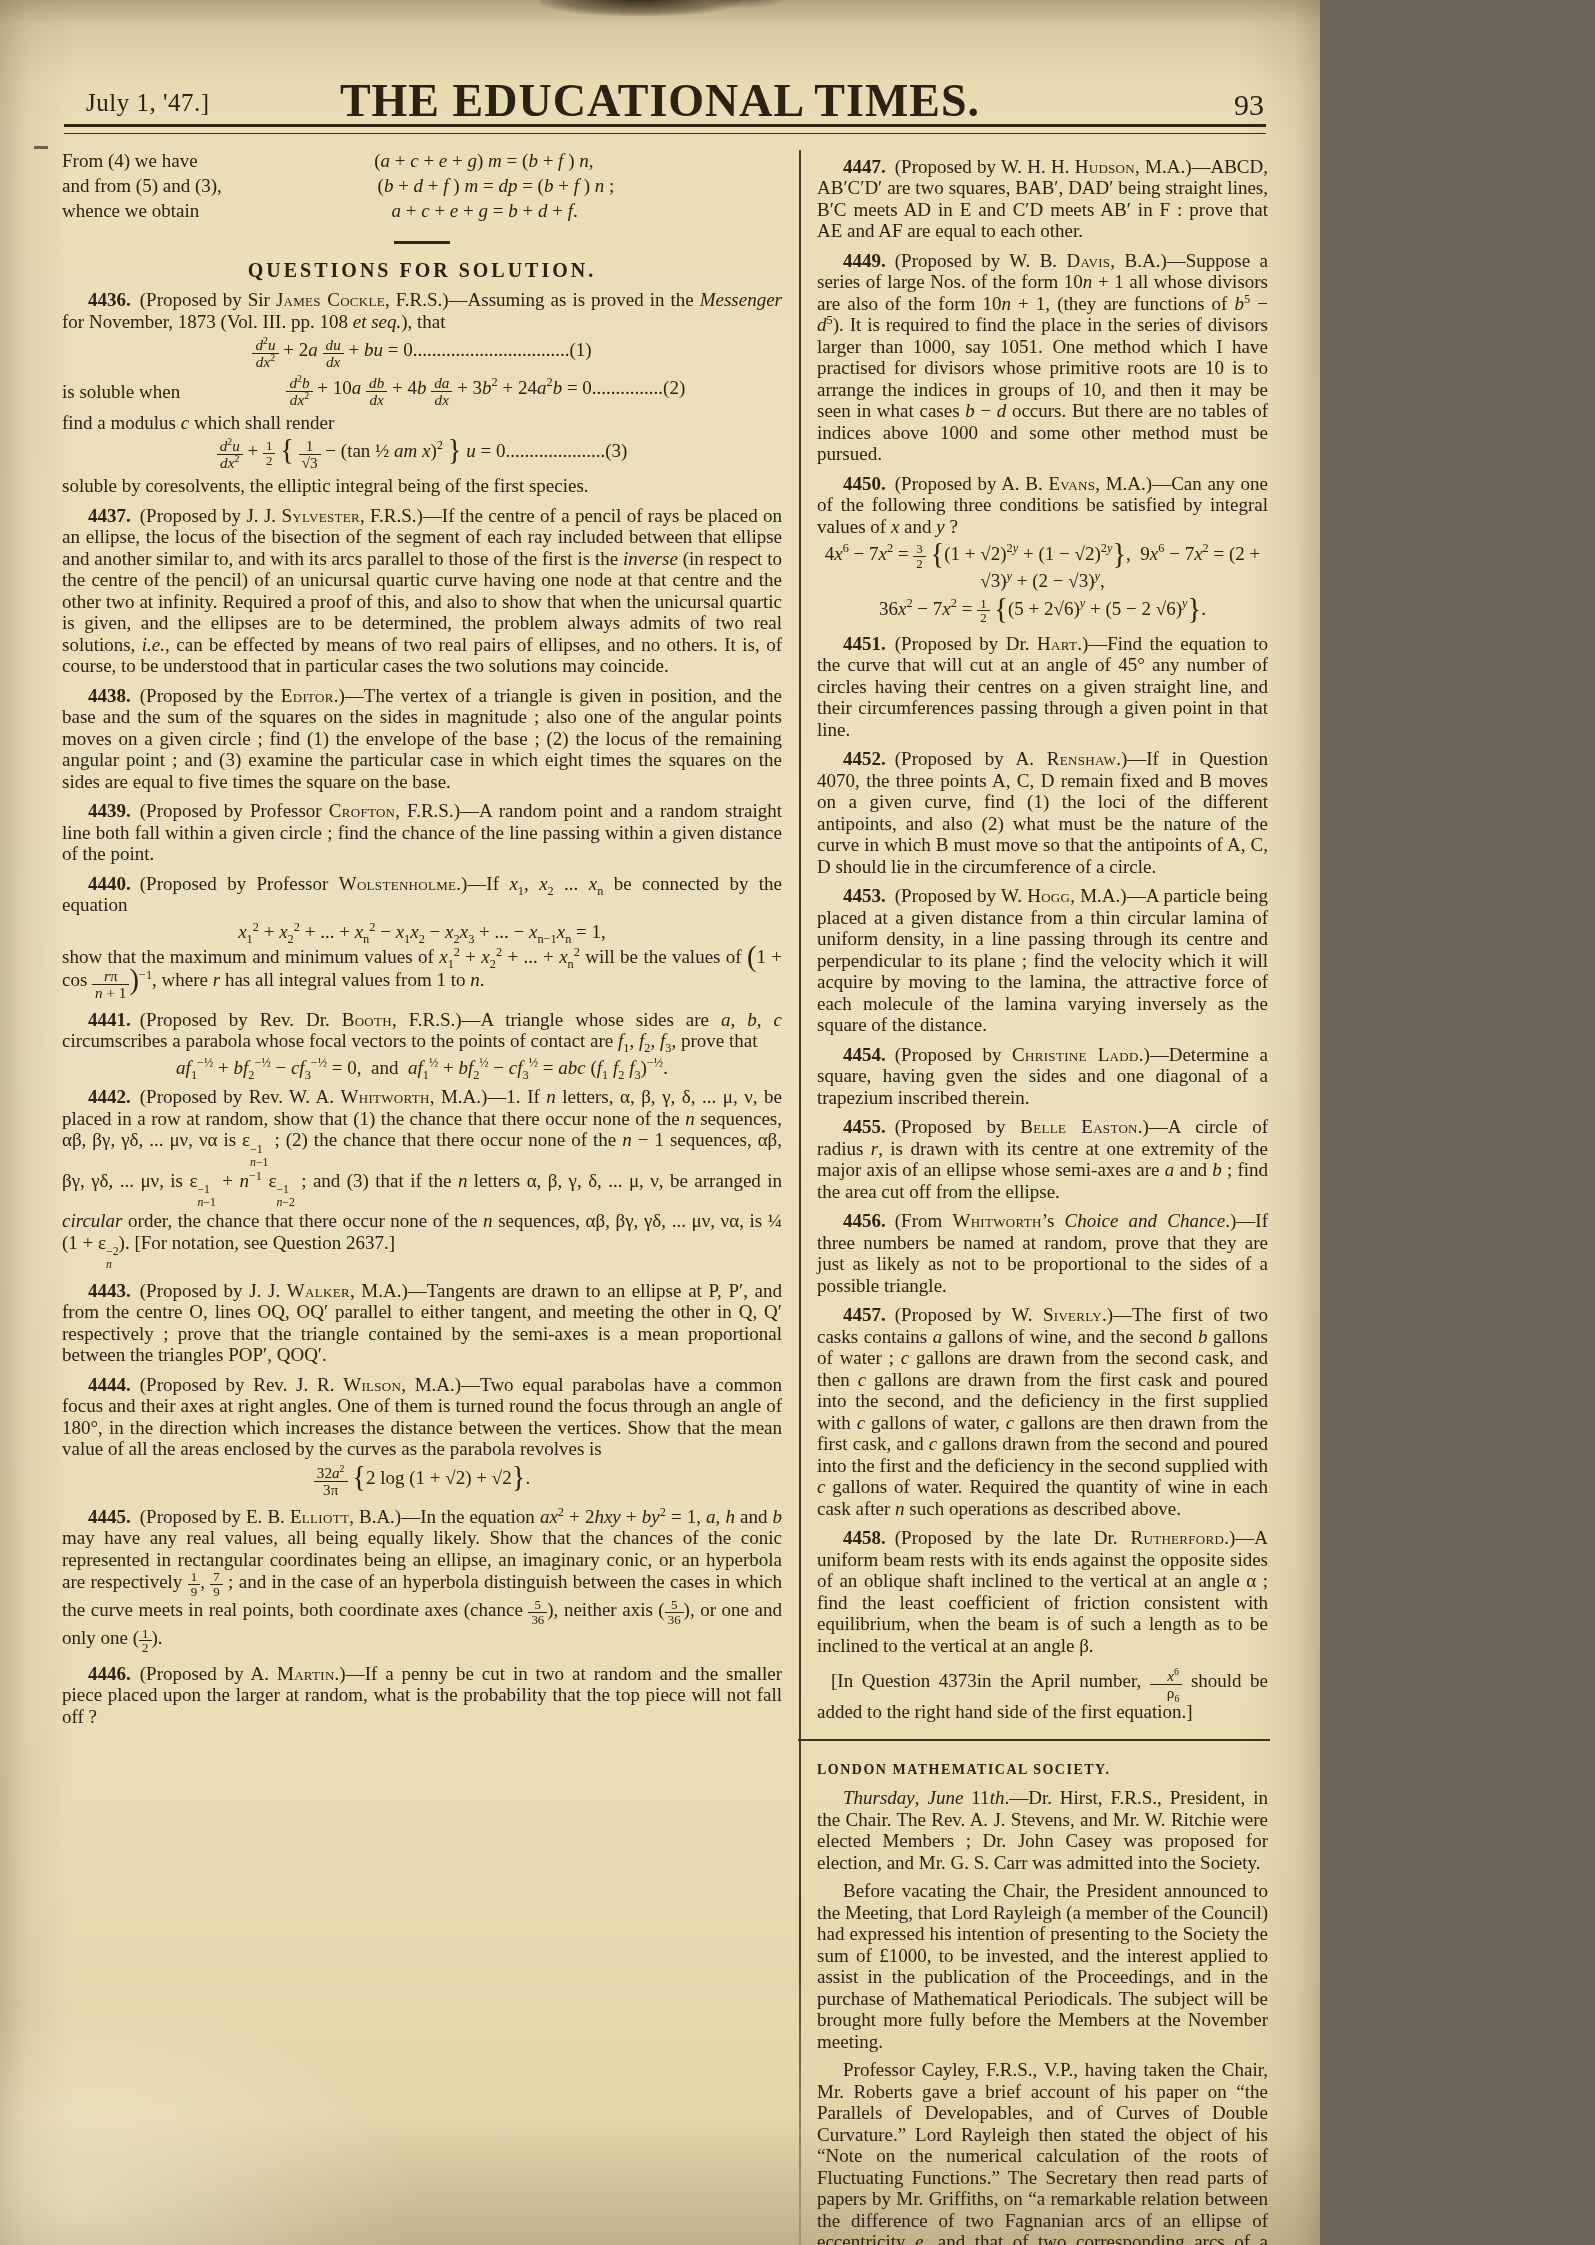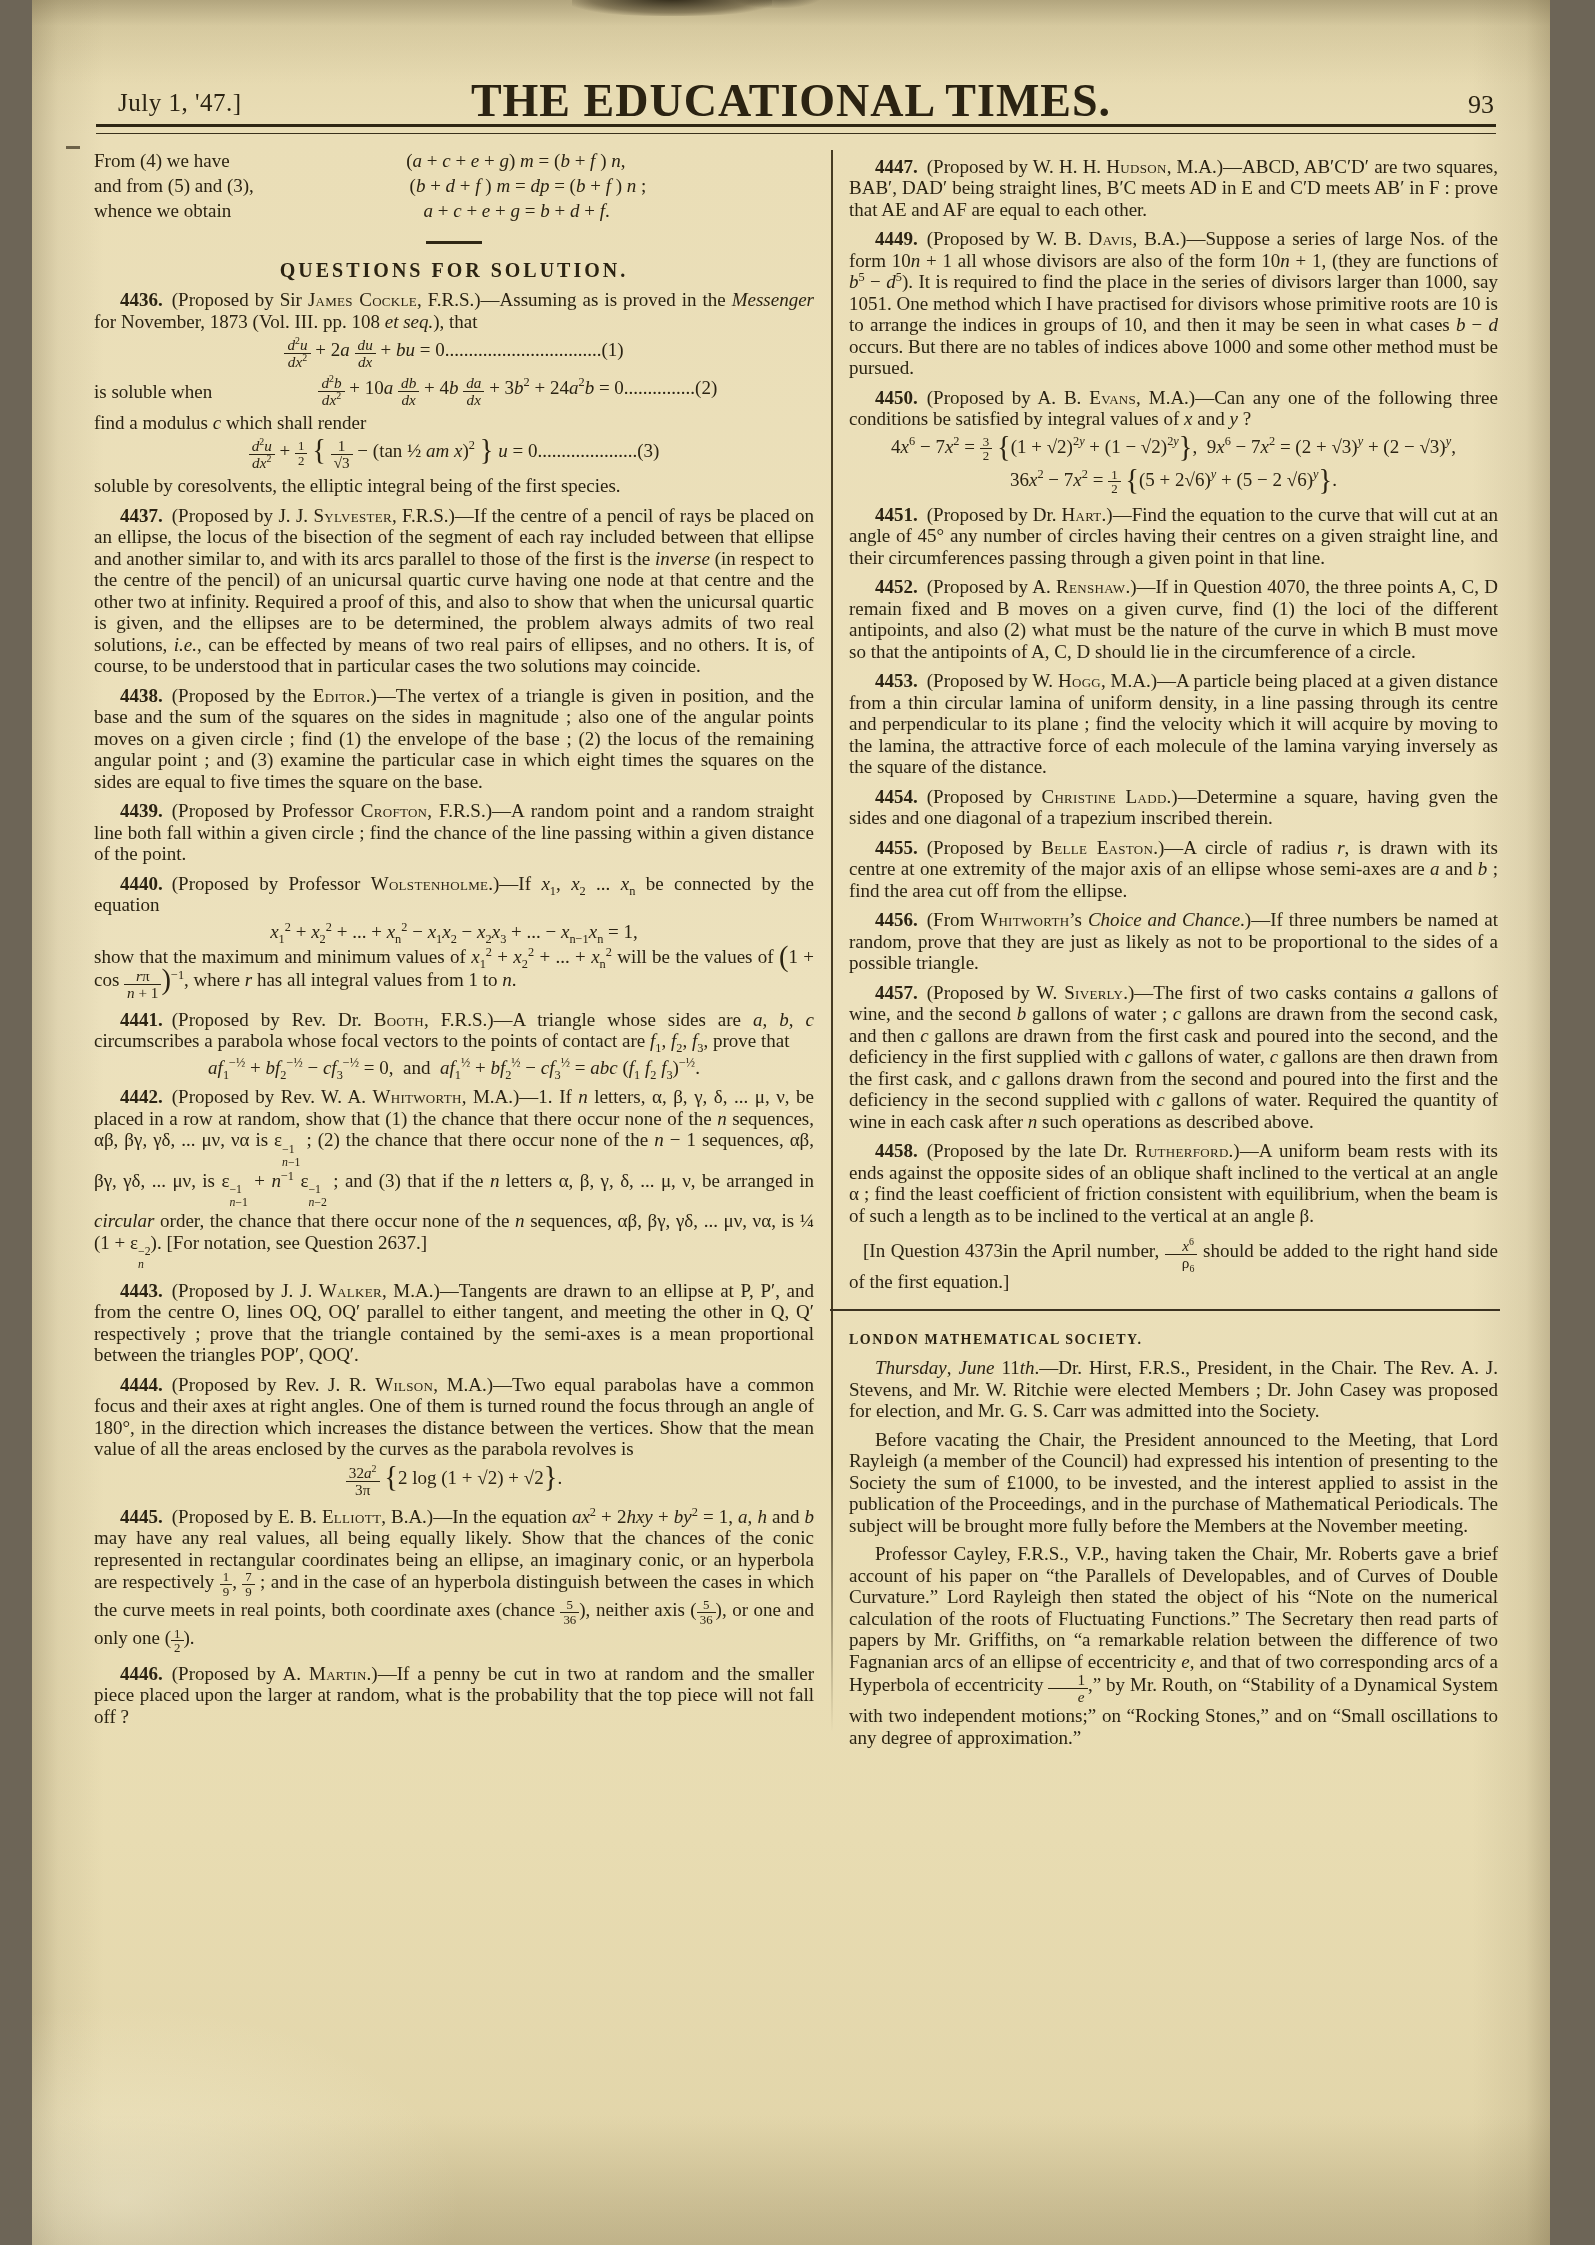--- a/index.html
+++ b/index.html
@@ -1,41 +1,40 @@
 <!DOCTYPE html>
 <html><head>
 <meta charset="utf-8">
 <title>Scanned journal page</title>
 <style>
   html,body{margin:0;padding:0;background:#6d6557;}
   .page{
-    position:relative; width:1518px; height:2245px; overflow:hidden;
+    position:relative; width:1320px; height:2245px; overflow:hidden;
     font-family:"Liberation Serif","DejaVu Serif",serif;
     color:#2b2312; font-size:19px; line-height:21.5px;
     background:
       radial-gradient(ellipse 520px 300px at 6% 98%, rgba(248,242,216,0.5), rgba(248,242,216,0) 65%),
       linear-gradient(90deg, rgba(112,98,64,0.30) 0px, rgba(112,98,64,0.10) 26px, rgba(112,98,64,0) 72px),
       linear-gradient(270deg, rgba(118,103,68,0.34) 0px, rgba(118,103,68,0.12) 24px, rgba(118,103,68,0) 78px),
       linear-gradient(180deg, rgba(122,109,76,0.45) 0px, rgba(122,109,76,0.12) 26px, rgba(122,109,76,0) 84px),
       linear-gradient(0deg, rgba(108,94,60,0.28) 0px, rgba(108,94,60,0) 130px),
       linear-gradient(180deg, #e1d4a8 0%, #eadeb7 6%, #ece1bd 45%, #e8dcb2 82%, #e0d3a7 100%);
     text-rendering:optimizeLegibility;
-    margin-left:32px;
   }
   .smudge{position:absolute; top:-4px; left:540px; width:200px; height:20px;
     background:radial-gradient(ellipse at 50% 10%, rgba(38,32,18,0.95), rgba(66,55,32,0.45) 58%, rgba(66,55,32,0) 78%);
     border-radius:0 0 45% 45%;}
   .smudge2{position:absolute; top:-6px; left:700px; width:90px; height:14px;
     background:radial-gradient(ellipse at 50% 0%, rgba(45,38,22,0.7), rgba(45,38,22,0) 75%);}
   .edge-mark{position:absolute; left:34px; top:146px; width:14px; height:3px; background:#3a311c; opacity:.7;}
 
   .masthead{position:relative; padding-top:90px;}
   .m-date{position:absolute; left:86px; top:92px; font-size:25px; letter-spacing:.5px;}
   .m-title{margin:0; text-align:center; font-size:46px; font-weight:bold; letter-spacing:1px;}
-  .m-page{position:absolute; right:56px; top:94px; font-size:26px;}
+  .m-page{position:absolute; right:56px; top:94px; font-size:30px;}
   .double-rule{margin:12px 54px 0 64px; height:6px;
     border-top:3px solid #2f2714; border-bottom:1px solid #3a311c;}
 
   .cols{display:flex; margin:14px 52px 0 62px; align-items:stretch;}
   .col-left{width:720px;}
   .divider{width:2px; margin:2px 16px 0 17px;
     background:linear-gradient(180deg,#463b22 0%, #463b22 82%, rgba(70,59,34,0) 99%);}
   .col-right{flex:1; min-width:0;}
 
   .frag-row{display:flex; line-height:25px;gap:18px;}

